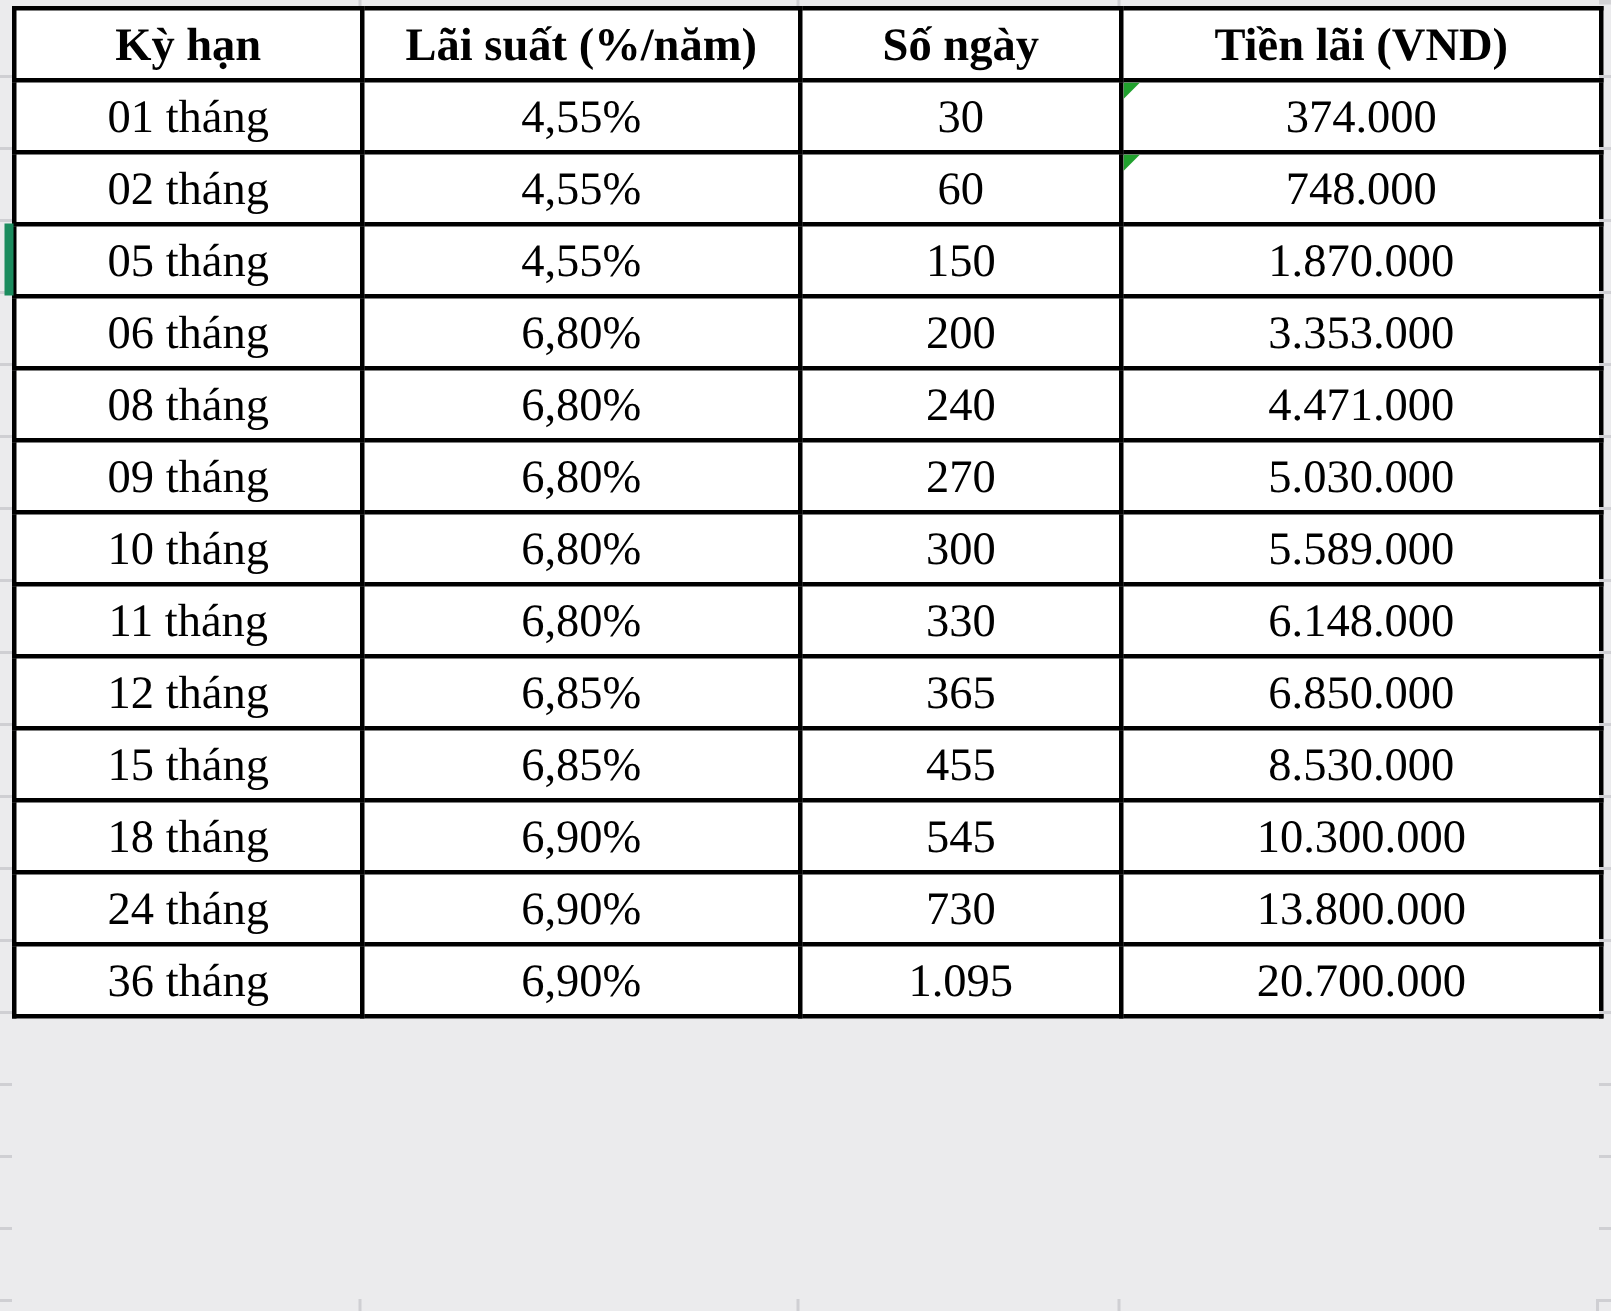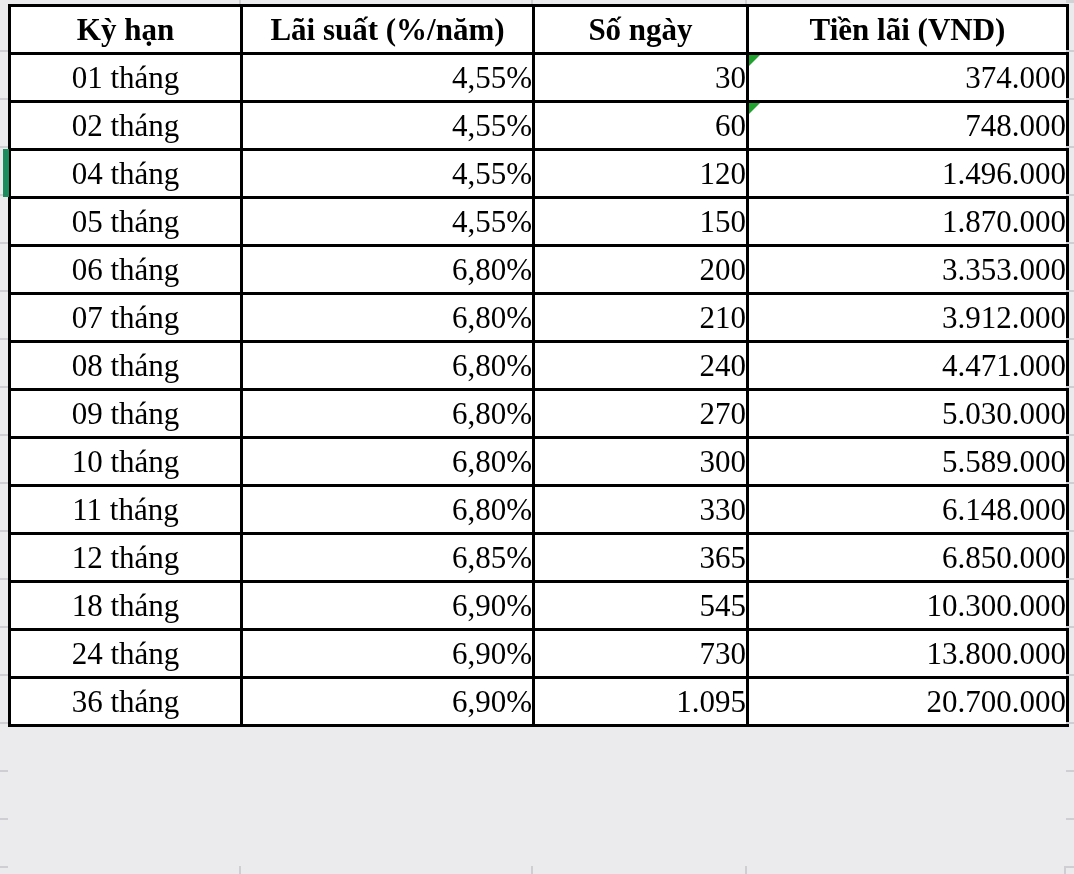--- a/index.html
+++ b/index.html
@@ -32,21 +32,21 @@
     text-align: center;
     vertical-align: middle;
     font-size: 31px;
     line-height: 1;
     color: #000;
     position: relative;
     overflow: hidden;
   }
   .sheet-table th { font-weight: bold; }
   td.term { font-weight: normal; }
-  td.rate, td.days, td.interest { font-weight: normal; text-align: right; }
+  td.rate, td.days, td.interest { font-weight: normal; }
   .flag {
     position: absolute;
     top: 0;
     left: 0;
     width: 0;
     height: 0;
     border-top: 11px solid var(--flag-green, #21A12E);
     border-right: 11px solid transparent;
   }
   .selection-bar {
@@ -97,44 +97,32 @@
         <td class="days">30</td>
         <td class="interest">374.000<span class="flag"></span></td>
       </tr>
       <tr>
         <td class="term">02 tháng</td>
         <td class="rate">4,55%</td>
         <td class="days">60</td>
         <td class="interest">748.000<span class="flag"></span></td>
       </tr>
       <tr>
-        <td class="term">04 tháng</td>
-        <td class="rate">4,55%</td>
-        <td class="days">120</td>
-        <td class="interest">1.496.000</td>
-      </tr>
-      <tr>
         <td class="term">05 tháng</td>
         <td class="rate">4,55%</td>
         <td class="days">150</td>
         <td class="interest">1.870.000</td>
       </tr>
       <tr>
         <td class="term">06 tháng</td>
         <td class="rate">6,80%</td>
         <td class="days">200</td>
         <td class="interest">3.353.000</td>
       </tr>
       <tr>
-        <td class="term">07 tháng</td>
-        <td class="rate">6,80%</td>
-        <td class="days">210</td>
-        <td class="interest">3.912.000</td>
-      </tr>
-      <tr>
         <td class="term">08 tháng</td>
         <td class="rate">6,80%</td>
         <td class="days">240</td>
         <td class="interest">4.471.000</td>
       </tr>
       <tr>
         <td class="term">09 tháng</td>
         <td class="rate">6,80%</td>
         <td class="days">270</td>
         <td class="interest">5.030.000</td>
@@ -149,20 +137,26 @@
         <td class="term">11 tháng</td>
         <td class="rate">6,80%</td>
         <td class="days">330</td>
         <td class="interest">6.148.000</td>
       </tr>
       <tr>
         <td class="term">12 tháng</td>
         <td class="rate">6,85%</td>
         <td class="days">365</td>
         <td class="interest">6.850.000</td>
+      </tr>
+      <tr>
+        <td class="term">15 tháng</td>
+        <td class="rate">6,85%</td>
+        <td class="days">455</td>
+        <td class="interest">8.530.000</td>
       </tr>
       <tr>
         <td class="term">18 tháng</td>
         <td class="rate">6,90%</td>
         <td class="days">545</td>
         <td class="interest">10.300.000</td>
       </tr>
       <tr>
         <td class="term">24 tháng</td>
         <td class="rate">6,90%</td>

